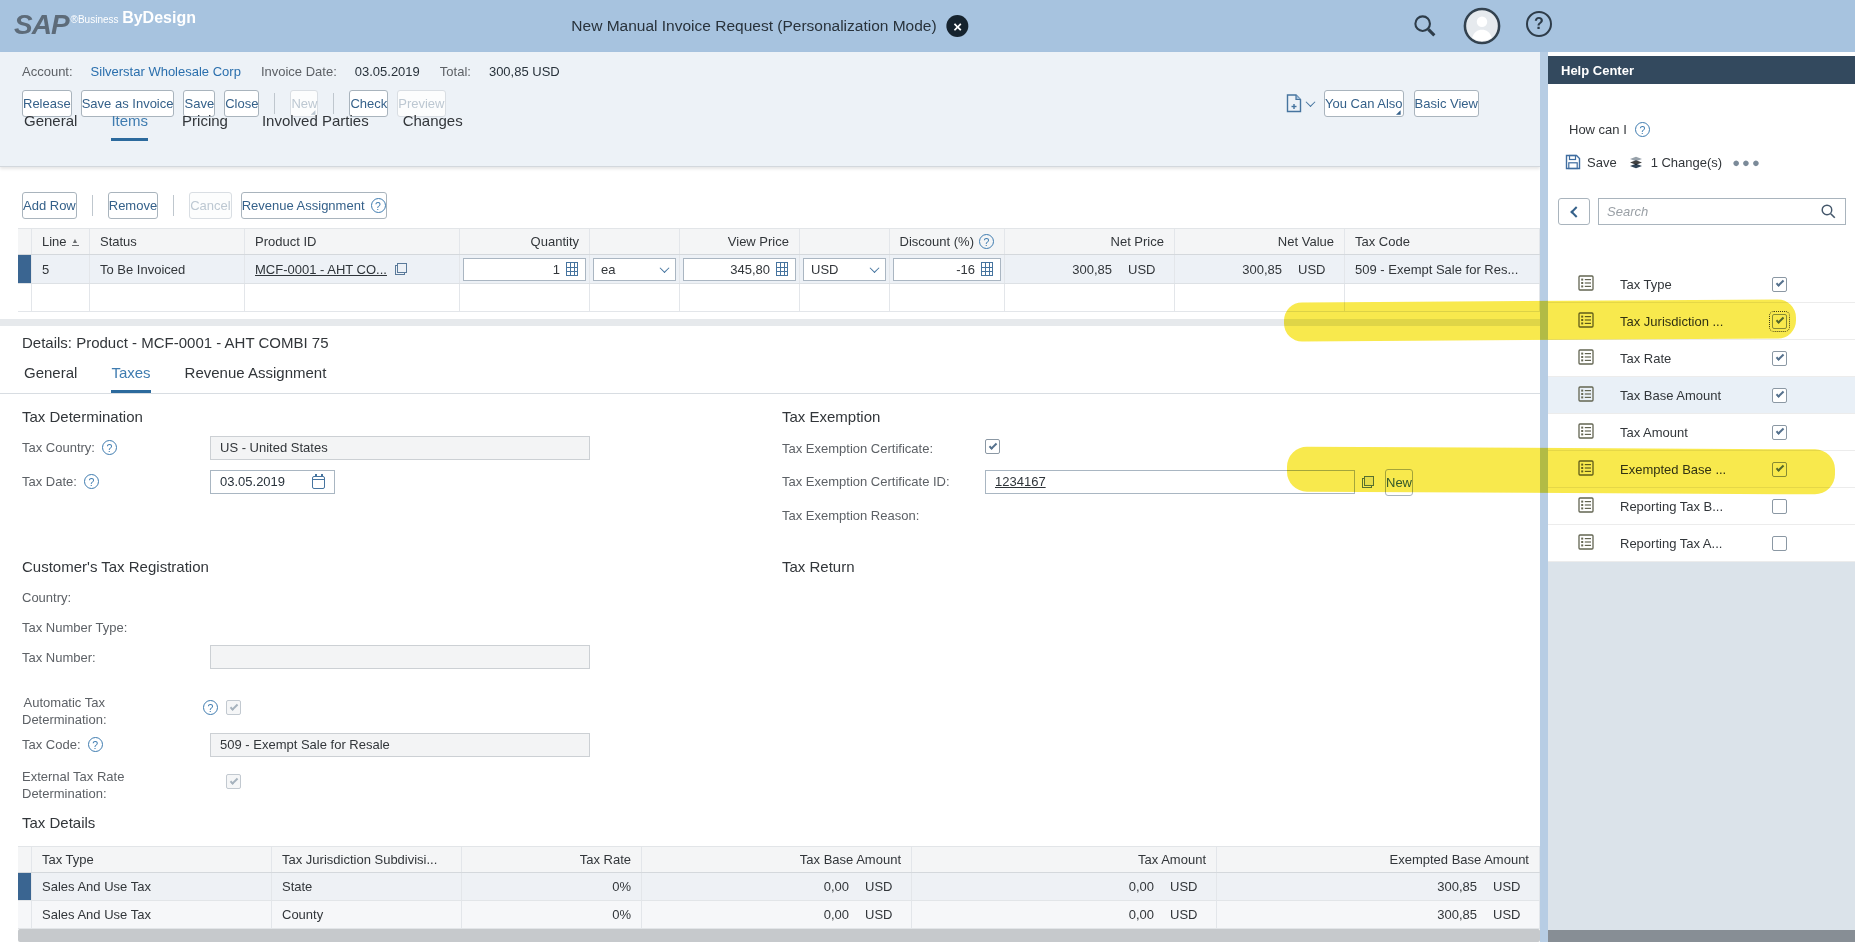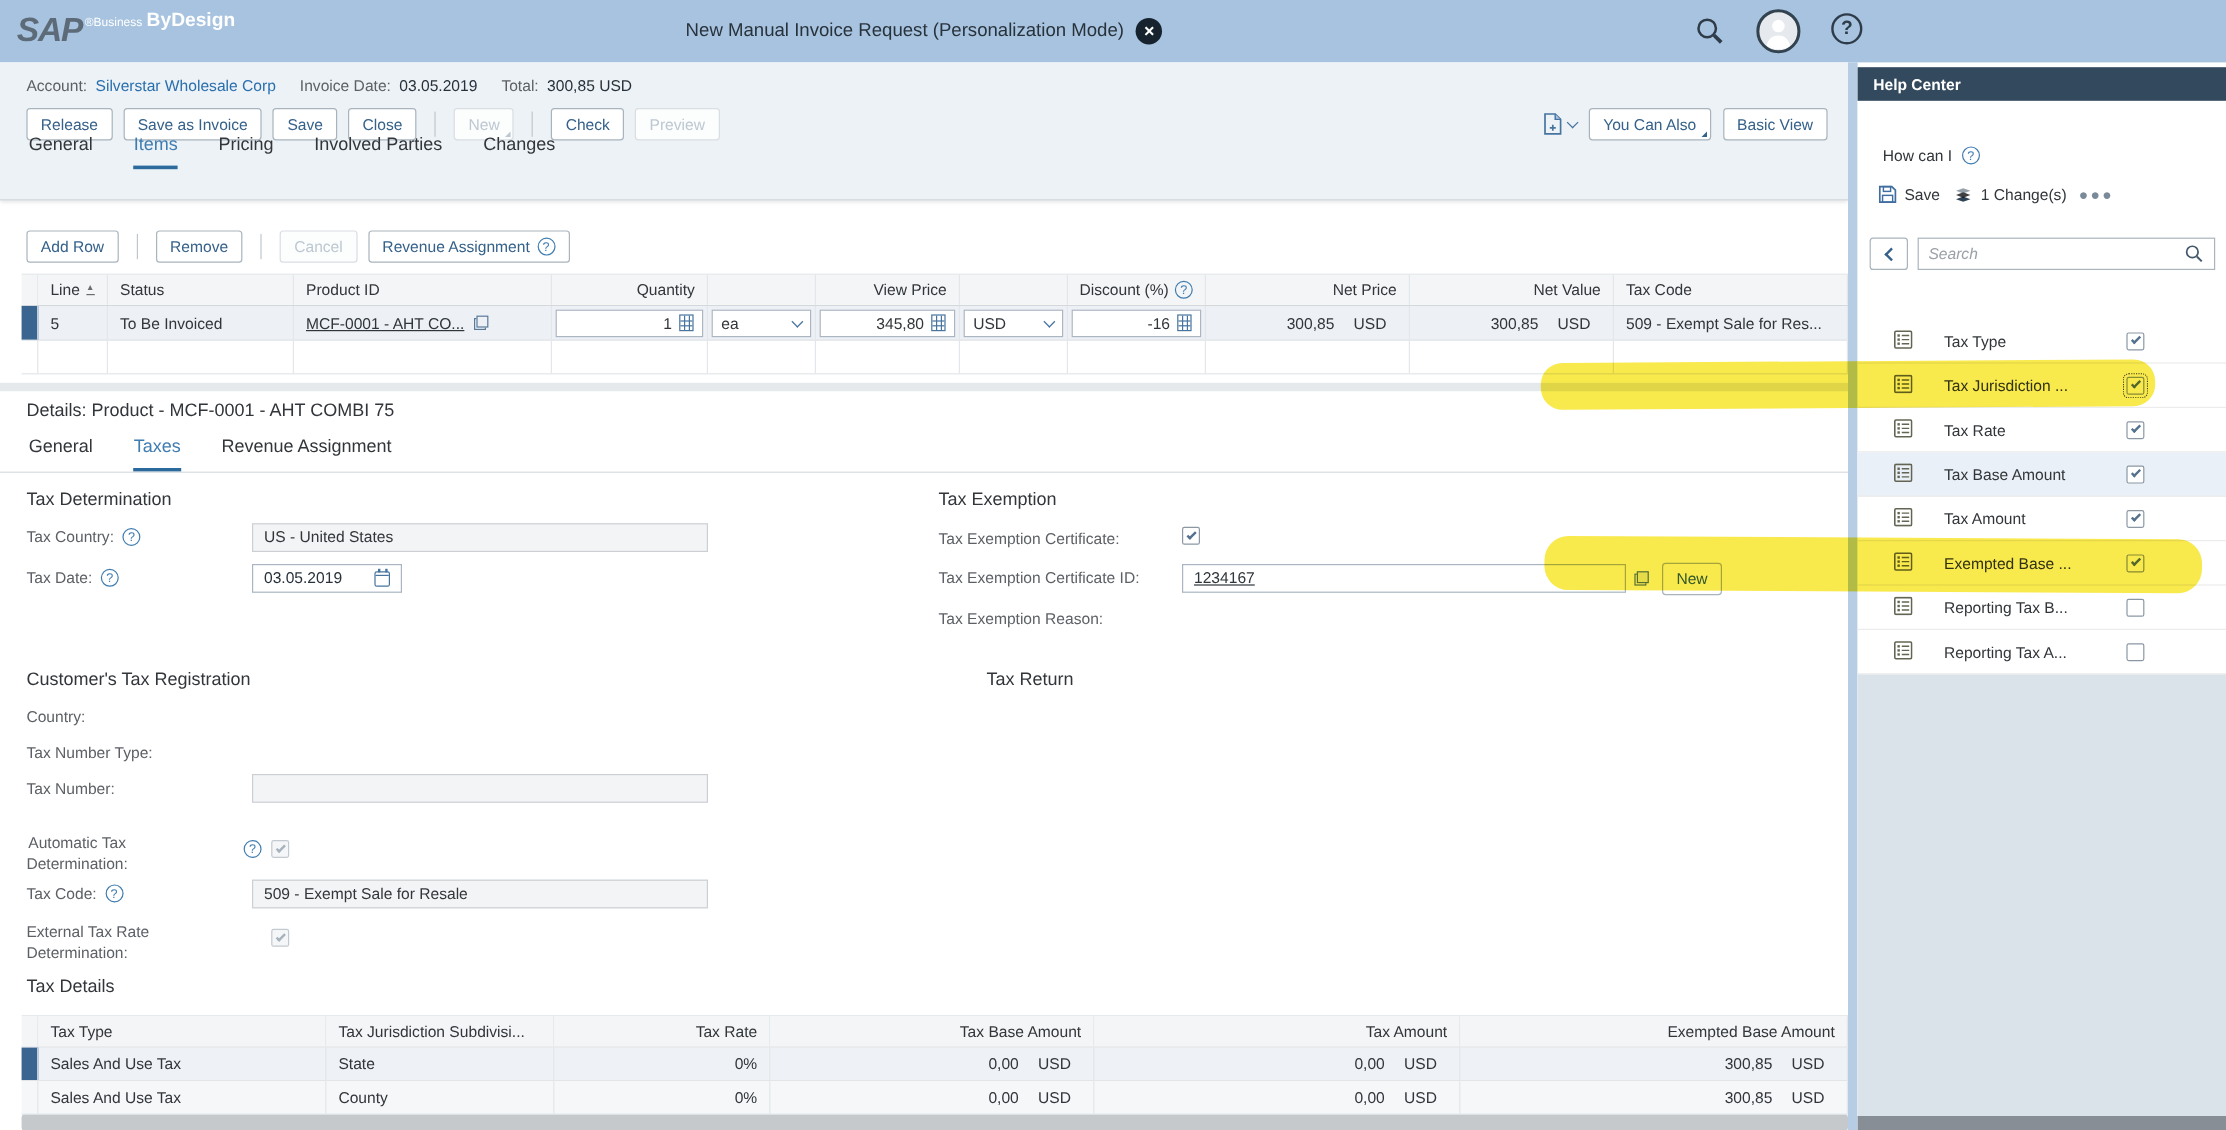--- a/index.html
+++ b/index.html
@@ -15,25 +15,25 @@
   .logo-bottom { color:#fff; font-weight:bold; font-size:16px; line-height:17px; }
   .title-wrap { position:absolute; left:770px; top:0; height:52px; transform:translateX(-50%); display:flex; align-items:center; gap:10px; white-space:nowrap; }
   .page-title { font-size:15.5px; color:#28323b; }
   .close-badge { width:22px; height:22px; border-radius:50%; background:#16232e; color:#fff; font-size:15px; font-weight:bold; display:flex; align-items:center; justify-content:center; cursor:pointer; }
   .top-ic { position:absolute; top:11px; cursor:pointer; }
   .q-round { width:26px; height:26px; border:2px solid #2e3c49; border-radius:50%; color:#2e3c49; font-weight:bold; font-size:16px; display:flex; align-items:center; justify-content:center; }
 
   
   .subheader { position:absolute; left:0; top:52px; width:1540px; height:115px; background:#edf2f7; border-bottom:1px solid #d3d8dd; box-shadow:0 2px 3px rgba(0,0,0,.10); }
   .info-row { position:absolute; left:22px; top:12px; display:flex; gap:20px; align-items:baseline; white-space:nowrap; }
-  .info-pair { display:flex; gap:7px; }
+  .info-pair { display:flex; gap:18px; }
   .info-label { color:#5d6166; }
   .info-value { color:#28323b; }
   .link { color:#2a6fad; cursor:pointer; }
-  .btn { display:inline-flex; align-items:center; gap:6px; height:27px; padding:0 11px; background:#fff; border:1px solid #a9b4bd; border-radius:3px; color:#35618a; font-size:13px; white-space:nowrap; position:relative; cursor:pointer; }
+  .btn { display:inline-flex; align-items:center; gap:6px; height:27px; padding:0 0; background:#fff; border:1px solid #a9b4bd; border-radius:3px; color:#35618a; font-size:13px; white-space:nowrap; position:relative; cursor:pointer; }
   .btn.disabled { color:#bdc8d2; border-color:#d9dee3; background:#fcfdfd; cursor:default; }
   .corner-tri { position:absolute; right:2px; bottom:1px; font-size:6px; line-height:6px; }
   .sep { width:1px; height:21px; background:#bfc7ce; margin:3px 6px; }
   .main-toolbar { position:absolute; left:22px; top:38px; display:flex; gap:9px; align-items:center; }
   .toolbar-right { position:absolute; left:1286px; top:38px; display:flex; gap:10px; align-items:center; }
   .chev-d { display:inline-block; width:7px; height:7px; border-right:1.5px solid #46749f; border-bottom:1.5px solid #46749f; transform:rotate(45deg) translate(-1px,-1px); }
   .tabs { position:absolute; left:24px; top:60px; display:flex; gap:34px; }
   .tab { font-size:15px; color:#32363a; padding-bottom:12px; cursor:pointer; }
   .tab.active { color:#3f7cb0; border-bottom:3px solid #2c6a9d; padding-bottom:9px; }
 
@@ -380,21 +380,21 @@
   <div class="abs ro-input" style="left:210px; top:733px; width:380px;">509 - Exempt Sale for Resale</div>
   <div class="abs f-label" style="left:22px; top:768px; line-height:17px;">
     <div>External Tax Rate</div>
     <div>Determination:</div>
   </div>
   <span class="abs cb dim on" style="left:226px; top:774px;">
       <span class="tick"></span>
     </span>
 
   
-  <div class="abs sec-h" style="left:782px; top:558px;margin-left:40px;">Tax Return</div>
+  <div class="abs sec-h" style="left:782px; top:558px;">Tax Return</div>
 
   
   <div class="abs sec-h" style="left:22px; top:814px;">Tax Details</div>
 
   <div class="tbl" style="top:846px;">
     <div class="trow thead">
       <div class="tcell selcell"></div>
       <div class="tcell" style="flex:0 0 240px;">Tax Type</div>
       <div class="tcell" style="flex:0 0 190px;">Tax Jurisdiction Subdivisi...</div>
       <div class="tcell r-align" style="flex:0 0 180px;">Tax Rate</div>

